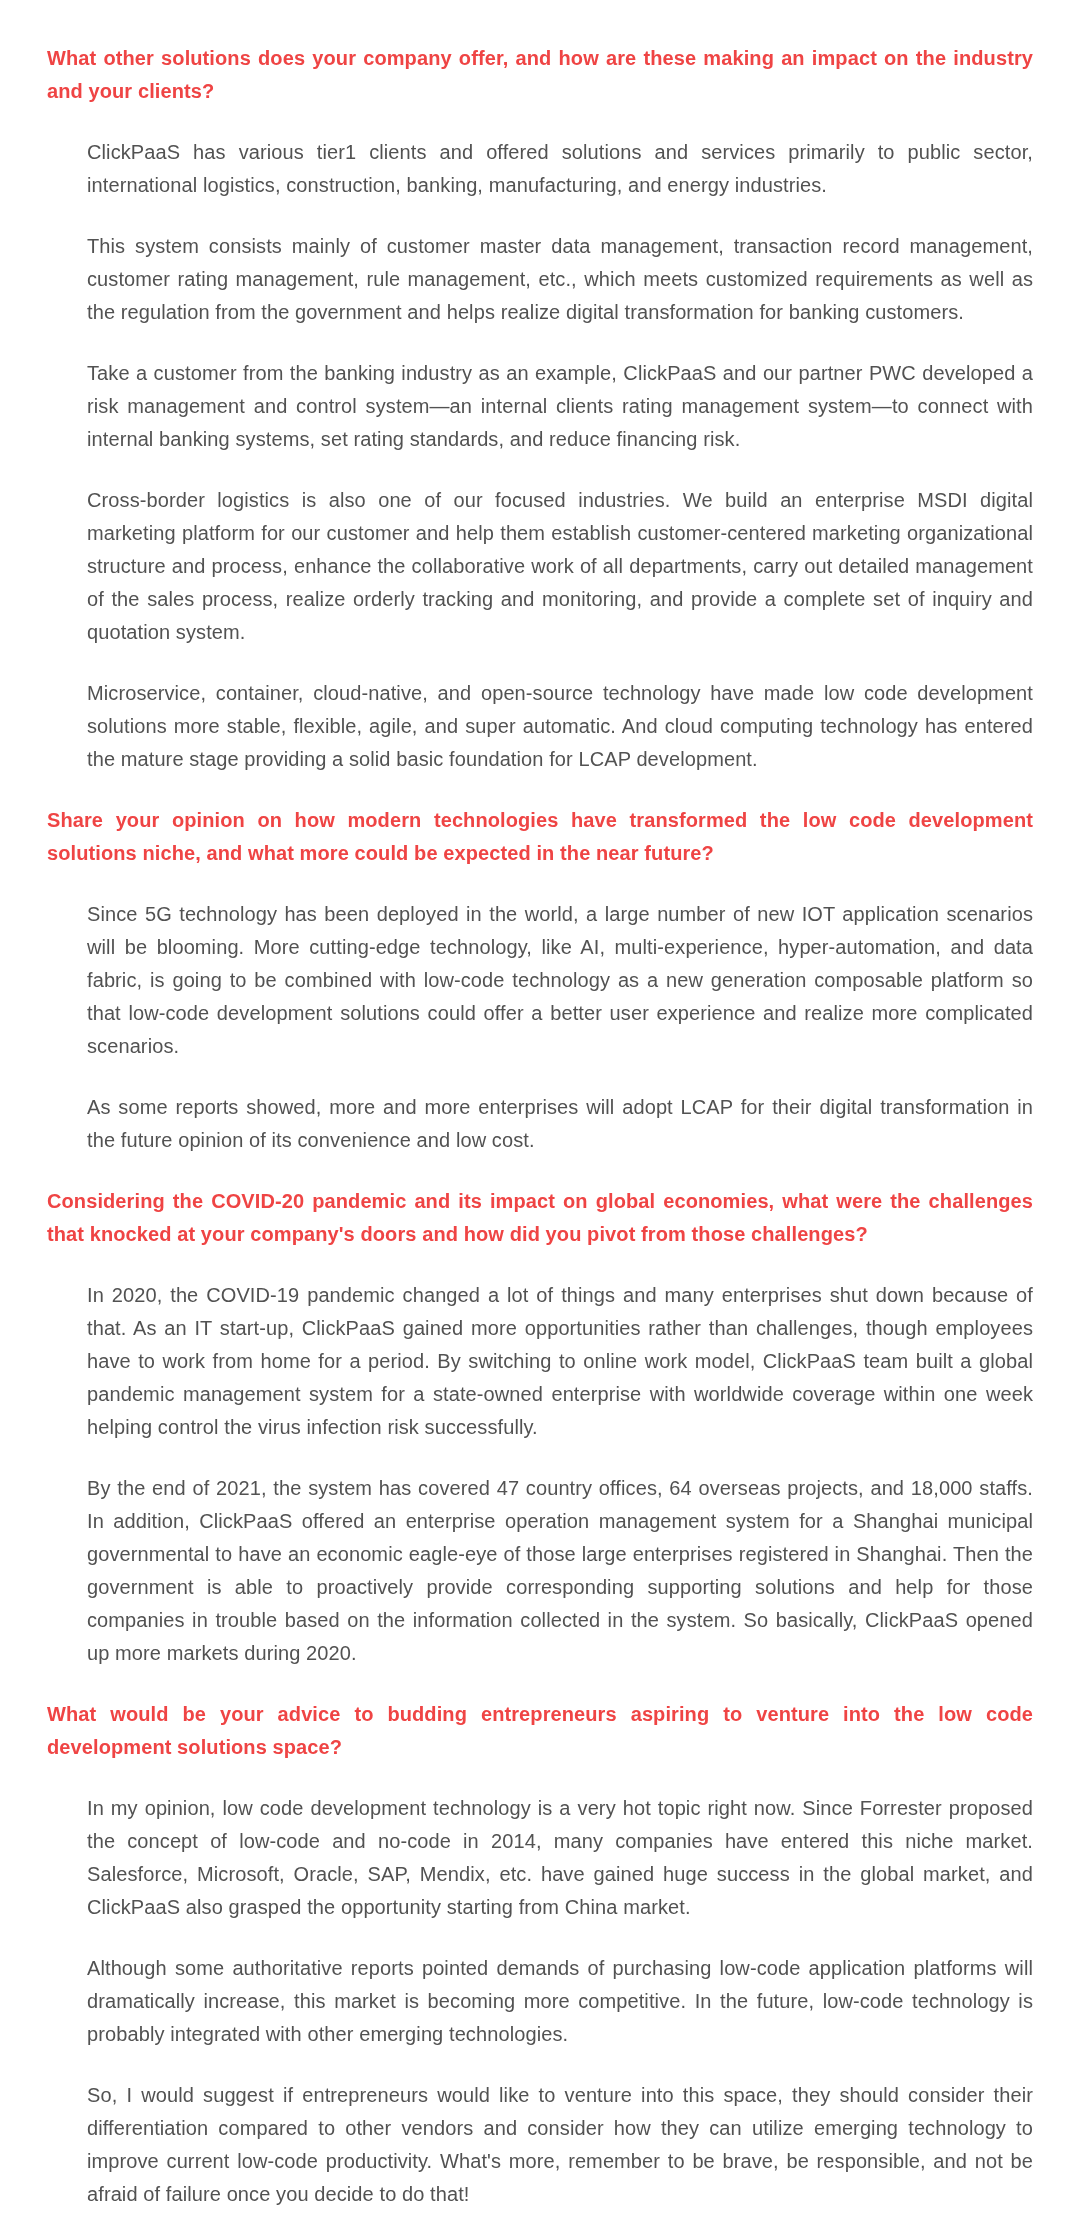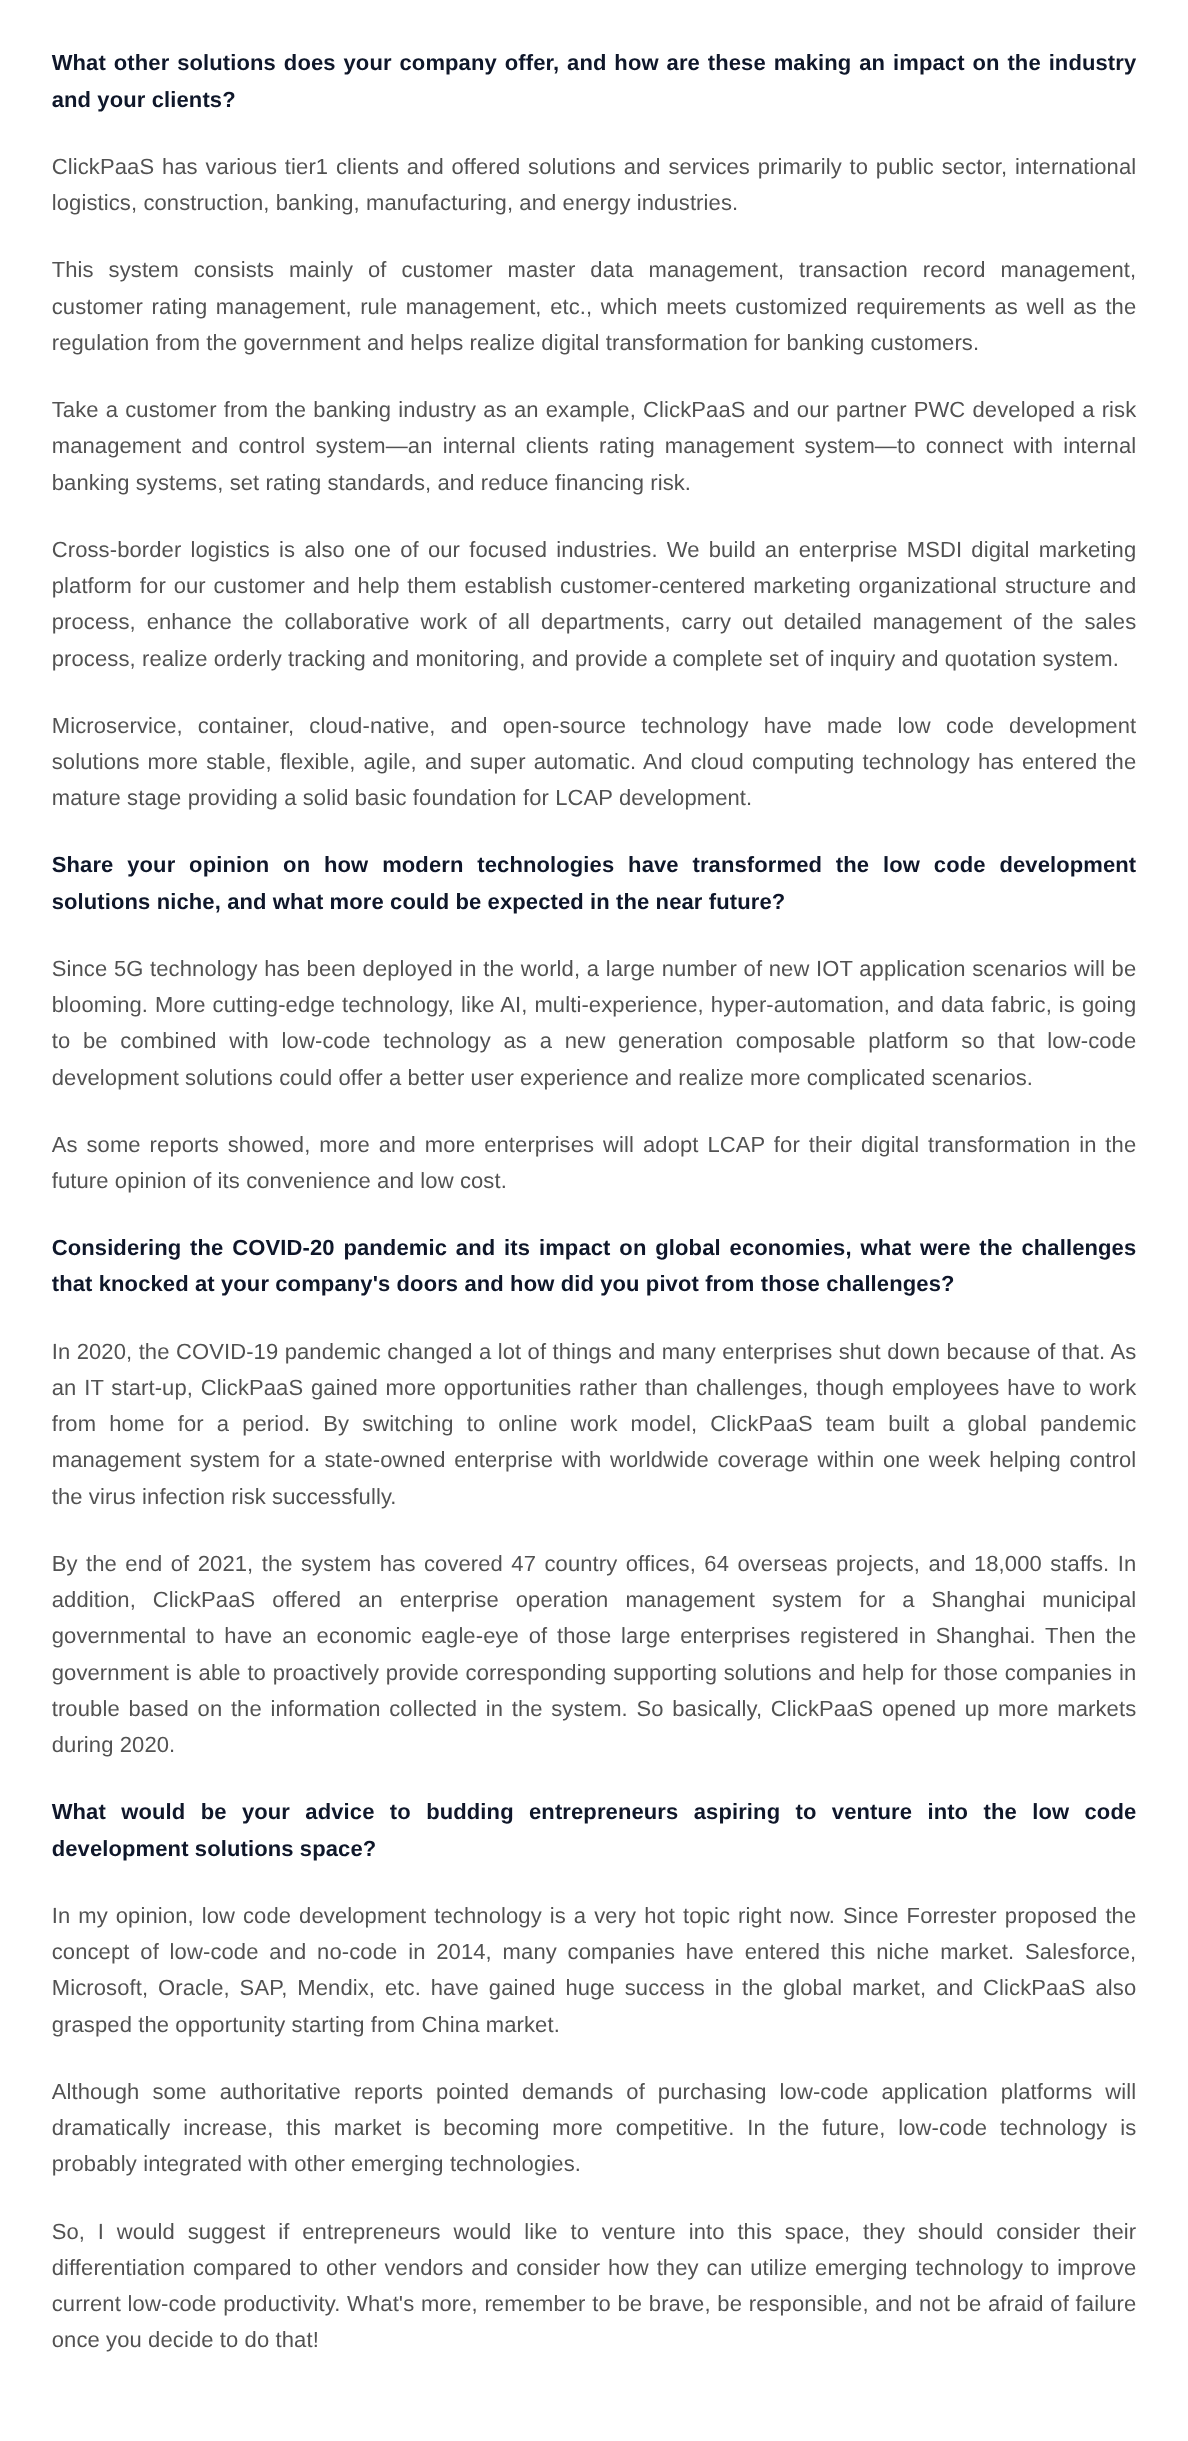--- a/index.html
+++ b/index.html
@@ -18,31 +18,32 @@
   .qa-block {
     margin: 0 0 28px 0;
   }
   .qa-block:last-child {
     margin-bottom: 0;
   }
   .question {
     font-size: 20px;
     line-height: 33px;
     font-weight: bold;
-    color: #0f172a;
+    color: #ef4444;
     text-align: justify;
     letter-spacing: 0.1px;
   }
   .answer {
     font-size: 20px;
     line-height: 33px;
     font-weight: normal;
     color: #525252;
     text-align: justify;
     letter-spacing: 0.1px;
+    margin-left: 40px;
   }
 </style>
 </head>
 <body>
 
 <div class="article">
 
   <div class="qa-block">
     <p class="question">What other solutions does your company offer, and how are these making an impact on the industry and your clients?</p>
   </div>

